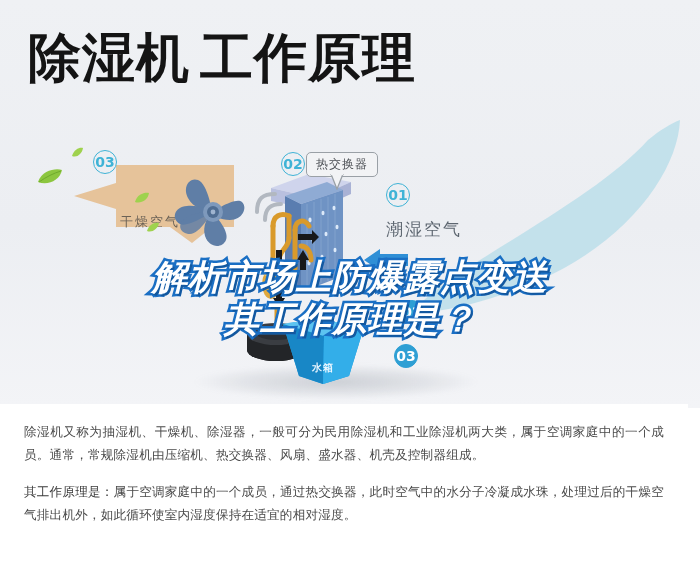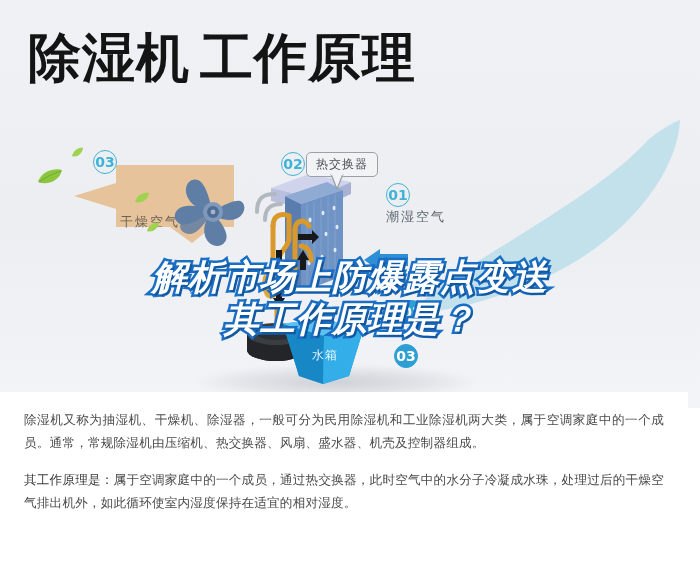--- a/index.html
+++ b/index.html
@@ -78,37 +78,37 @@
     background:#f2f3f5;
     font-size:12px;color:#4b4f54;
     white-space:nowrap;letter-spacing:1px;
   }
   .callout-tail{
     position:absolute;left:330px;top:174px;width:14px;height:16px;
   }
 
   
   .wet-label{
-    position:absolute;left:386px;top:208px;
-    font-size:13px;color:#5d6670;letter-spacing:2px;white-space:nowrap;
+    position:absolute;left:386px;top:218px;
+    font-size:17px;color:#5d6670;letter-spacing:2px;white-space:nowrap;
   }
 
   
   .machine{position:absolute;left:255px;top:168px;width:120px;height:170px;}
 
   
   .fan{position:absolute;left:168px;top:178px;width:82px;height:72px;}
   .fan svg{display:block;}
 
   
   .tank{position:absolute;left:283px;top:322px;width:82px;height:62px;}
   .tank svg{display:block;}
   .tank-label{
-    position:absolute;left:312px;top:347px;
-    font-size:12px;color:#eaf6ff;letter-spacing:1px;font-weight:normal;
+    position:absolute;left:312px;top:361px;
+    font-size:10px;color:#eaf6ff;letter-spacing:1px;font-weight:bold;
   }
 
   
   .compressor{position:absolute;left:245px;top:320px;width:62px;height:42px;}
   .compressor svg{display:block;}
 
   
   .shadow{
     position:absolute;left:196px;top:365px;width:280px;height:34px;
     background:radial-gradient(ellipse at 50% 50%,rgba(120,128,140,.30) 0%,rgba(120,128,140,.12) 48%,rgba(120,128,140,0) 72%);
@@ -141,21 +141,21 @@
     -webkit-text-stroke:5px #1a6fc4;
     paint-order:stroke fill;
     text-shadow:
       0 0 0 #1a6fc4,
       2px 2px 0 rgba(14,70,130,.55);
   }
   .overlay span{display:block;}
 
   
   .body-text{
-    position:absolute;left:0;top:392px;width:688px;height:158px;
+    position:absolute;left:0;top:404px;width:688px;height:158px;
     background:#ffffff;
     padding:16px 24px 0 24px;
     box-sizing:border-box;
   }
   .para{
     font-size:12.6px;
     line-height:23px;
     color:#4a4a4a;
     text-align:justify;
     margin:0 0 14px 0;

